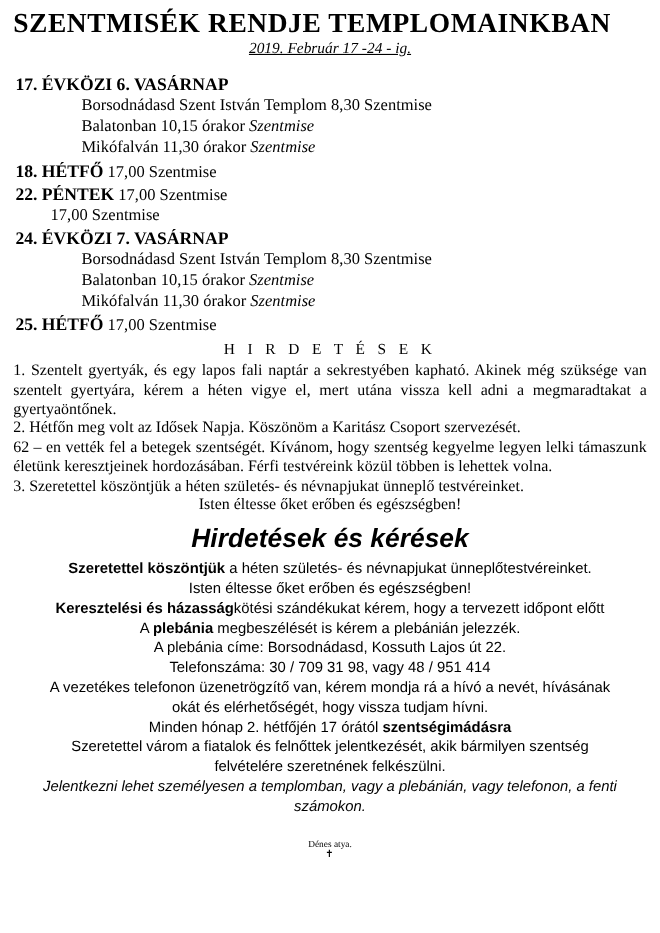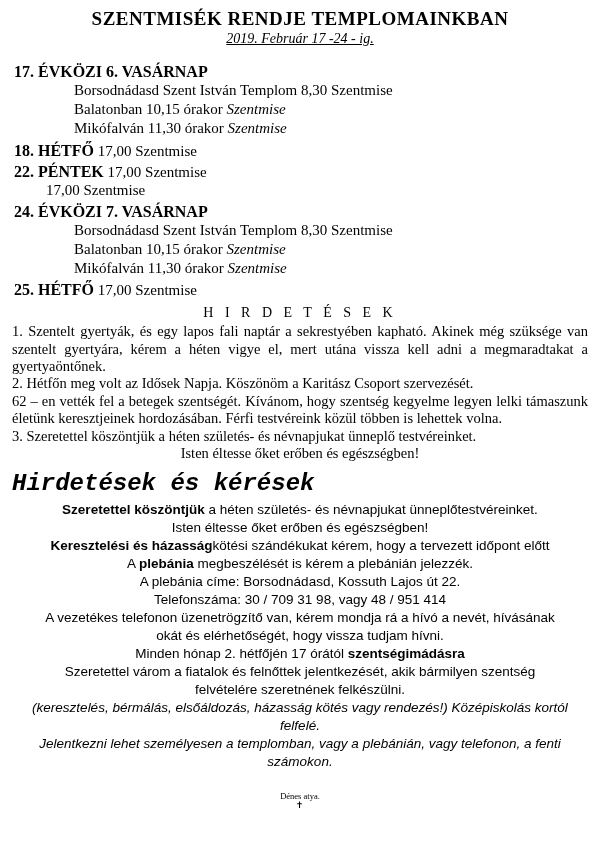--- a/index.html
+++ b/index.html
@@ -15,24 +15,23 @@
     overflow: hidden;
   }
   .page {
     width: 600px;
     height: 848px;
     box-sizing: border-box;
     padding: 6px 12px 2px 12px;
     position: relative;
   }
   .title {
-    text-align: center;
     font-family: "Liberation Serif", serif;
     font-weight: bold;
-    font-size: 19px;
+    font-size: 25px;
     letter-spacing: 0.5px;
     font-variant: small-caps;
     margin: 2px 0 1px 0;
   }
   .subtitle {
     text-align: center;
     font-style: italic;
     font-size: 14px;
     margin: 0 0 16px 0;
     text-decoration: underline;
@@ -83,21 +82,22 @@
     line-height: 1.2;
     text-align: justify;
     margin: 0 0 0 0;
   }
   .notice-center {
     text-align: center;
     font-size: 14.5px;
     line-height: 1.2;
   }
   .section2-title {
-    font-family: Liberation Mono, monospace;
+    text-align: center;
+    font-family: Liberation Sans, sans-serif;
     font-style: italic;
     font-weight: bold;
     font-size: 24px;
     margin: 8px 0 4px 0;
   }
   .s2 {
     font-family: "Liberation Sans", sans-serif;
     text-align: center;
     font-size: 13.5px;
     line-height: 1.33;
@@ -181,20 +181,19 @@
     <div class="s2-row">Isten éltesse őket erőben és egészségben!</div>
     <div class="s2-row"><b>Keresztelési és házasság</b><span>kötési szándékukat kérem, hogy a tervezett időpont előtt</span></div>
     <div class="s2-row"><span>A </span><b>plebánia</b><span> megbeszélését is kérem a plebánián jelezzék.</span></div>
     <div class="s2-row">A plebánia címe: Borsodnádasd, Kossuth Lajos út 22.</div>
     <div class="s2-row">Telefonszáma: 30 / 709 31 98, vagy 48 / 951 414</div>
     <div class="s2-row">A vezetékes telefonon üzenetrögzítő van, kérem mondja rá a hívó a nevét, hívásának</div>
     <div class="s2-row">okát és elérhetőségét, hogy vissza tudjam hívni.</div>
     <div class="s2-row"><span>Minden hónap 2. hétfőjén 17 órától </span><b>szentségimádásra</b></div>
     <div class="s2-row">Szeretettel várom a fiatalok és felnőttek jelentkezését, akik bármilyen szentség</div>
     <div class="s2-row">felvételére szeretnének felkészülni.</div>
-    <div class="s2-row ital">(keresztelés, bérmálás, elsőáldozás, házasság kötés vagy rendezés!) Középiskolás kortól felfelé.</div>
     <div class="s2-row ital">Jelentkezni lehet személyesen a templomban, vagy a plebánián, vagy telefonon, a fenti számokon.</div>
   </div>
 
   <div class="footer-sign">Dénes atya.</div>
   <div class="footer-cross">✝</div>
 
 </div>
 
 </body></html>

